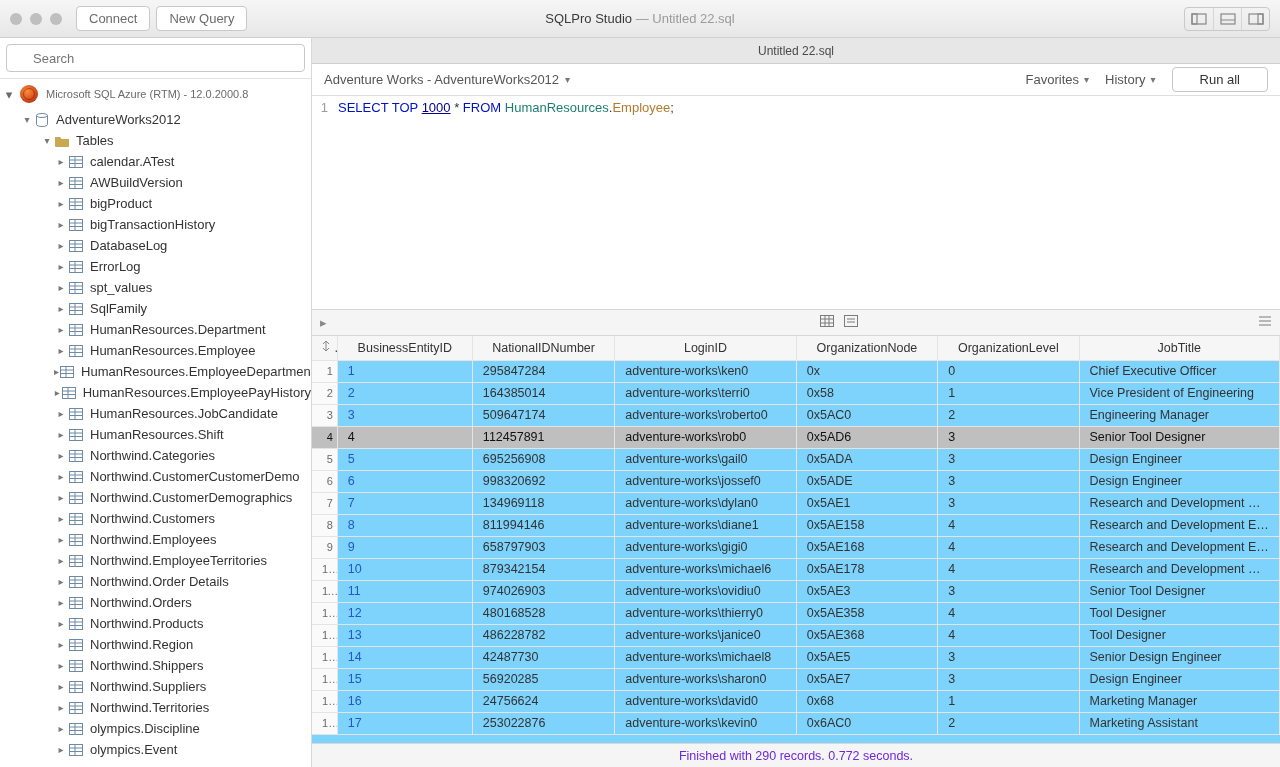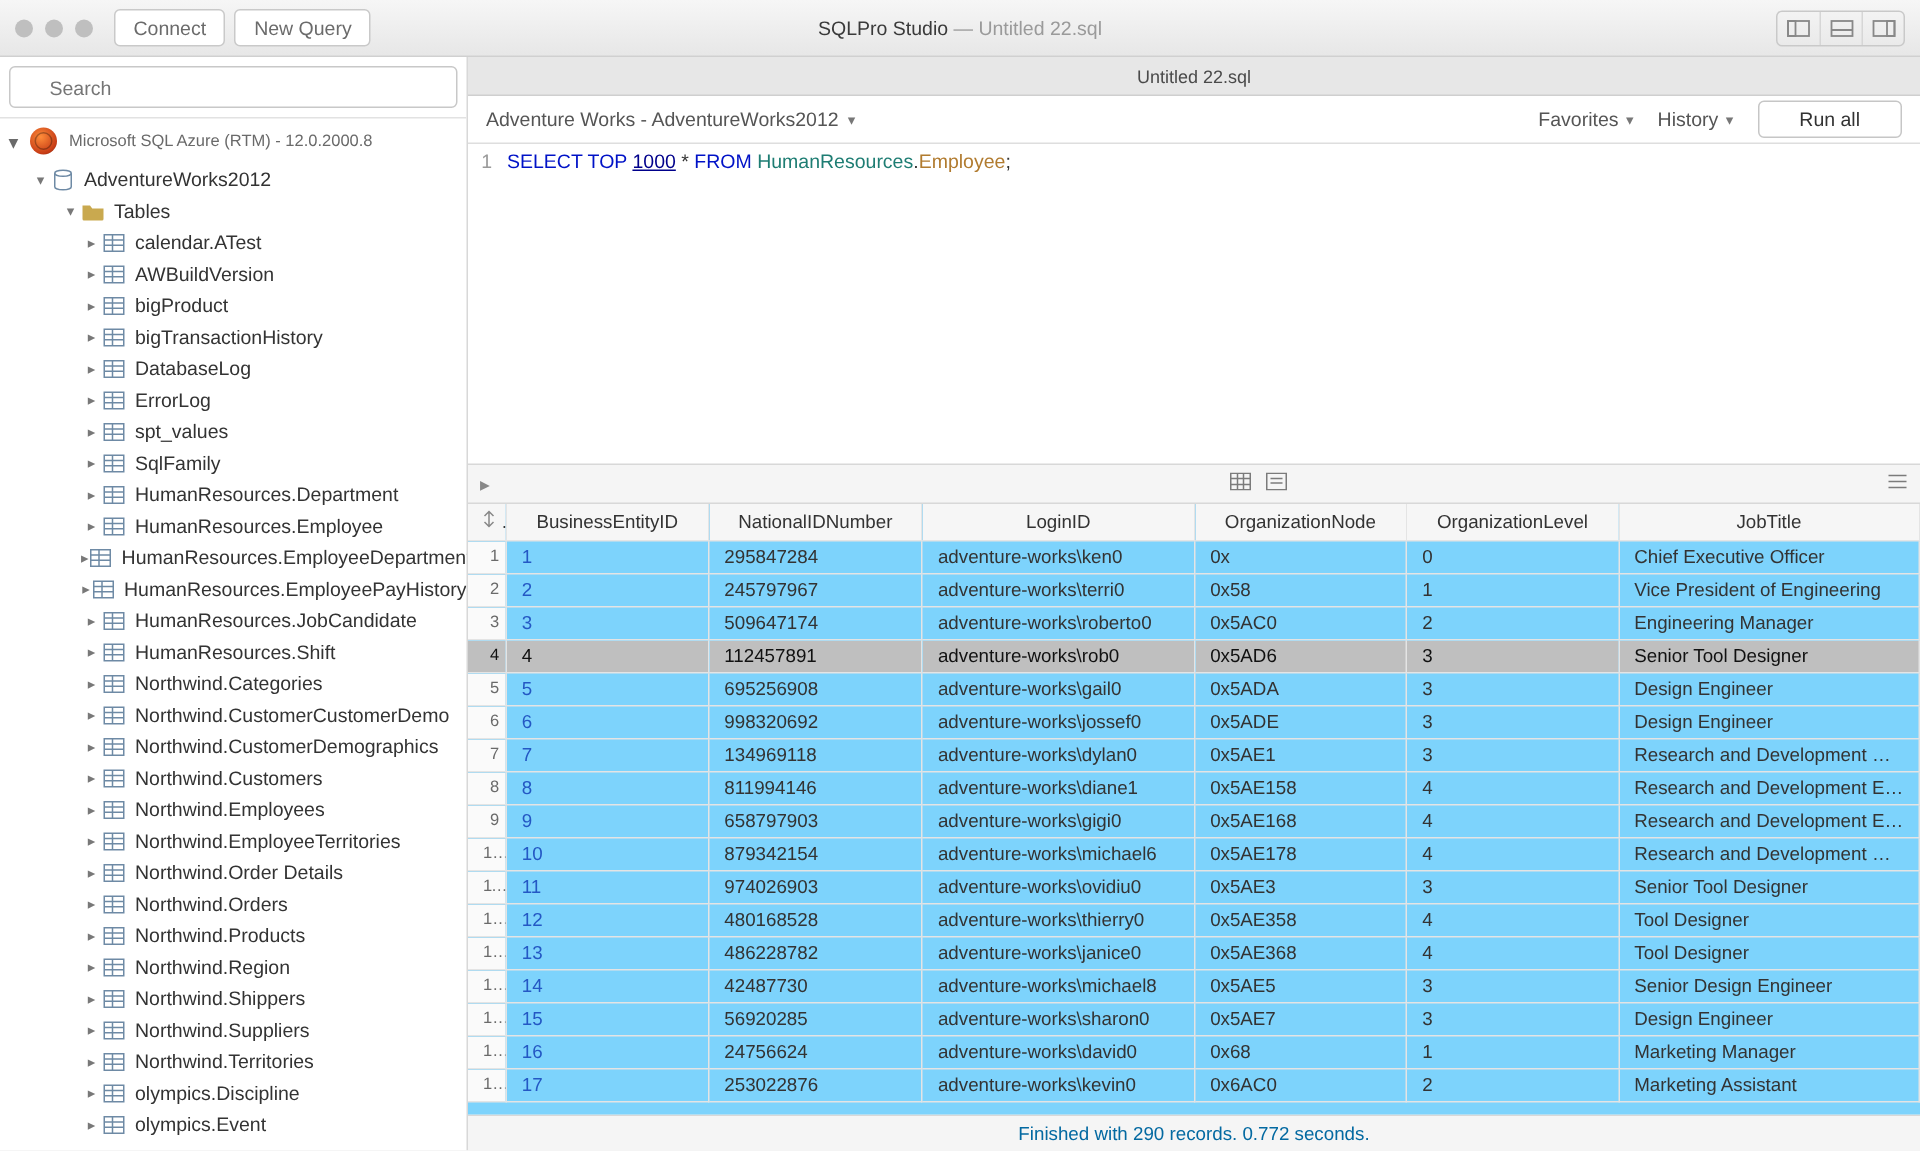--- a/index.html
+++ b/index.html
@@ -76,21 +76,21 @@
 table{border-collapse:collapse;width:100%;table-layout:fixed;}
 th,td{border-right:1px solid #e4e4e4;border-bottom:1px solid #e4e4e4;text-align:left;padding:0 10px;height:22px;font-size:12.5px;color:#333;white-space:nowrap;overflow:hidden;text-overflow:ellipsis;}
 th{background:#f6f6f6;height:24px;font-weight:400;color:#333;position:sticky;top:0;text-align:center;}
 .rownum{width:24px;text-align:right;color:#6a6a6a;background:#fafafa;padding-right:4px;font-size:11px;}
 td.link{color:#2458c4;}
 tr.sel td{background:#bfbfbf;color:#111;}
 tr.sel td.link{color:#111;}
 tr.sel .rownum{background:#bfbfbf;color:#111;}
 .col-corner{width:24px;}
 .c-bid{width:128px;}.c-nat{width:135px;}.c-log{width:172px;}.c-org{width:134px;}.c-lvl{width:134px;}.c-job{width:190px;}
-.status{height:24px;background:#f5f5f5;border-top:1px solid #d8d8d8;display:flex;align-items:center;justify-content:center;font-size:12.5px;color:#0369a1;}
+.status{height:24px;background:#f5f5f5;border-top:1px solid #d8d8d8;display:flex;align-items:center;justify-content:center;font-size:12.5px;color:#6d28d9;}
 </style>
 </head>
 <body>
 
 <div class="window">
 
   <div class="titlebar">
     <div class="traffic">
       <div class="dot red"></div>
       <div class="dot yel"></div>
@@ -656,21 +656,21 @@
                 <td class="link">1</td>
                 <td>295847284</td>
                 <td>adventure-works\ken0</td>
                 <td>0x</td>
                 <td>0</td>
                 <td>Chief Executive Officer</td>
               </tr>
               <tr>
                 <td class="rownum">2</td>
                 <td class="link">2</td>
-                <td>245797967</td>
+                <td>164385014</td>
                 <td>adventure-works\terri0</td>
                 <td>0x58</td>
                 <td>1</td>
                 <td>Vice President of Engineering</td>
               </tr>
               <tr>
                 <td class="rownum">3</td>
                 <td class="link">3</td>
                 <td>509647174</td>
                 <td>adventure-works\roberto0</td>

